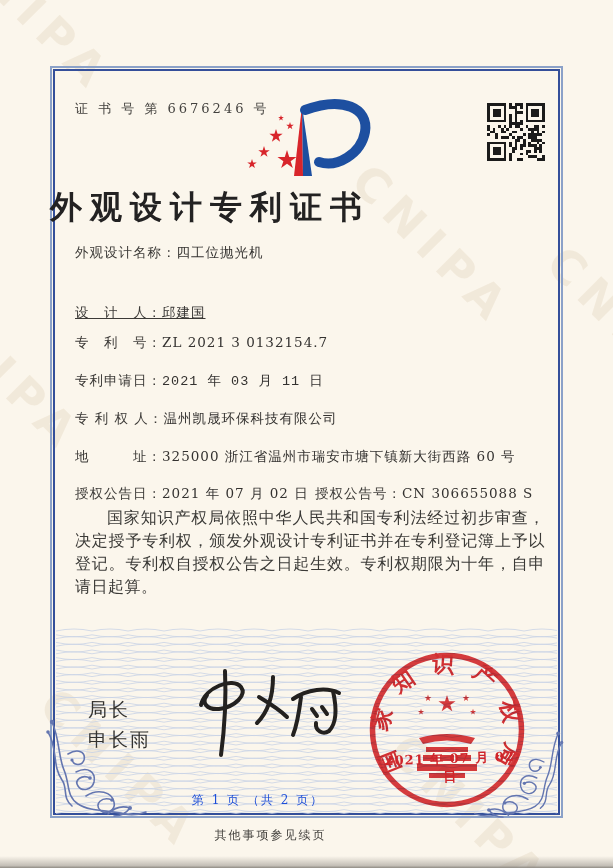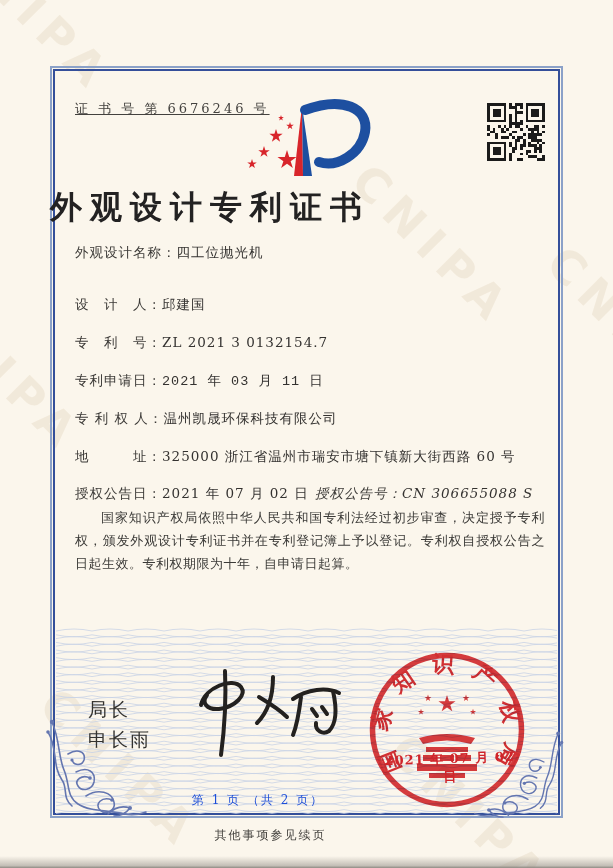--- a/index.html
+++ b/index.html
@@ -18,31 +18,31 @@
   }
   
   .frame-outer{
     left:50px;top:66px;width:513px;height:752px;
     border:2px solid #8ba1c8;box-sizing:border-box;background:transparent;
   }
   .frame-inner{
     position:absolute;left:1px;top:1px;right:1px;bottom:1px;
     border:2px solid #344f9a;box-sizing:border-box;
   }
-  .cert-no{left:75px;top:100px;font-size:13px;letter-spacing:3px;color:#43413e;text-decoration:underline;}
+  .cert-no{left:75px;top:100px;font-size:13px;letter-spacing:3px;color:#43413e;}
   .title{
     left:50px;top:186px;width:513px;text-align:left;
     font-size:32px;font-weight:bold;letter-spacing:8px;color:#232222;
   }
   .field-row{left:75px;font-size:13.5px;color:#3c3a37;letter-spacing:1px;white-space:nowrap;}
   .field-row .lbl{color:#3c3a37;}
   .field-row .val{color:#343230;}
-  .grant-col{position:absolute;left:240px;top:0;font-style:italic;}
+  .grant-col{position:absolute;left:240px;top:0;}
   .paras{
-    left:75px;top:506px;width:470px;font-size:13px;line-height:23px;
+    left:75px;top:506px;width:470px;font-size:16px;line-height:23px;
     color:#3b3a37;text-align:justify;letter-spacing:0.5px;
   }
   .paras p{margin:0;text-indent:2em;}
   .sig-label{left:88px;font-size:19px;color:#33322f;letter-spacing:2px;}
   .pagenum{left:50px;top:792px;width:416px;text-align:center;font-size:12px;color:#1d4ed8;letter-spacing:2px;}
   .footnote{left:0;top:827px;width:541px;text-align:center;font-size:12px;color:#45433f;letter-spacing:2px;}
   .seal-date{
     left:382px;top:750px;width:136px;text-align:center;font-size:13px;
     color:#d0242a;letter-spacing:1px;transform:rotate(-2deg);font-weight:bold;
   }
@@ -313,21 +313,21 @@
       <rect x="1" y="15" width="5" height="5" fill="#fbf6ec"></rect>
       <rect x="2" y="16" width="3" height="3" fill="#1b1b1b"></rect>
     </g>
 </svg>
 
 <div class="abs title">外观设计专利证书</div>
 
 <div class="abs field-row" style="top:244px;">
   <span class="lbl">外观设计名称：</span><span class="val">四工位抛光机</span>
 </div>
-<div class="abs field-row" style="top:296px;">
+<div class="abs field-row" style="top:304px;text-decoration:underline;">
   <span class="lbl">设　计　人：</span><span class="val">邱建国</span>
 </div>
 <div class="abs field-row" style="top:334px;">
   <span class="lbl">专　利　号：</span><span class="val">ZL 2021 3 0132154.7</span>
 </div>
 <div class="abs field-row" style="top:372px;font-family:Liberation Mono, monospace;">
   <span class="lbl">专利申请日：</span><span class="val">2021 年 03 月 11 日</span>
 </div>
 <div class="abs field-row" style="top:410px;">
   <span class="lbl">专 利 权 人：</span><span class="val">温州凯晟环保科技有限公司</span>

